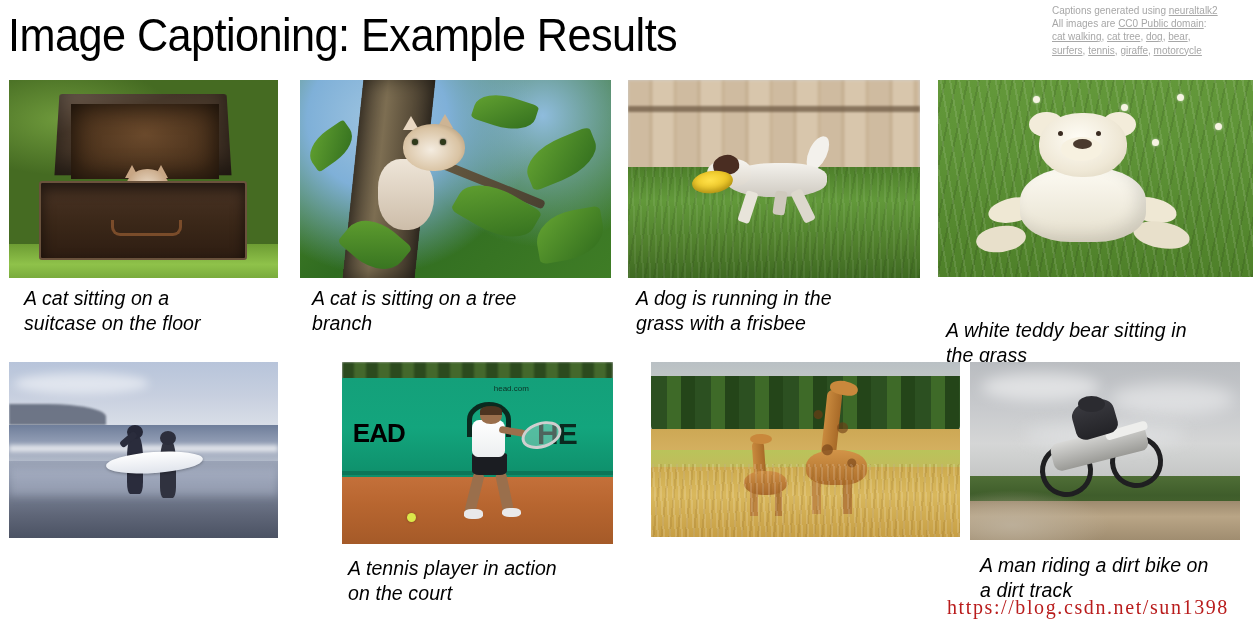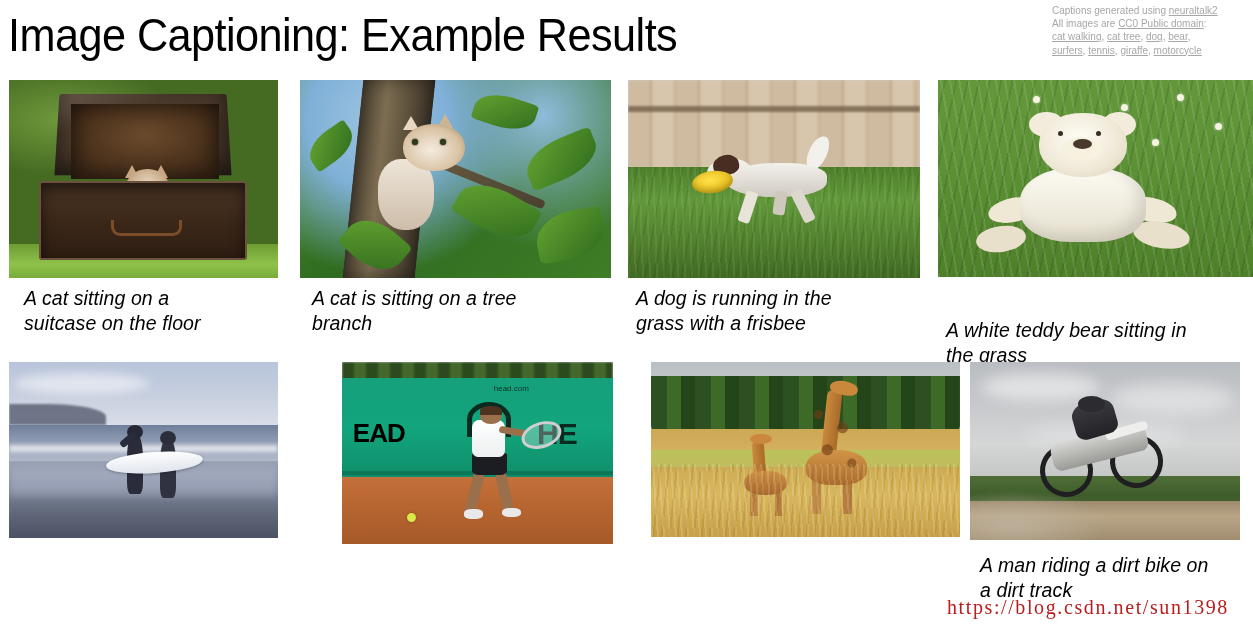--- a/index.html
+++ b/index.html
@@ -475,20 +475,22 @@
       <div class="p6-shoe1"></div>
       <div class="p6-shoe2"></div>
       <div class="p6-shorts"></div>
       <div class="p6-torso"></div>
       <div class="p6-head2"></div>
       <div class="p6-hair"></div>
       <div class="p6-arm"></div>
       <div class="p6-racket"></div>
       <div class="p6-ball"></div>
     </div>
+    <div class="caption">A tennis player in action
+on the court</div>
   </div>
 
   <div class="cell" id="cell-7">
     <div class="photo">
       <div class="p7-sky"></div>
       <div class="p7-hill"></div>
       <div class="p7-treeline"></div>
       <div class="p7-field1"></div>
       <div class="p7-field2"></div>
       <div class="p7-grass"></div>

